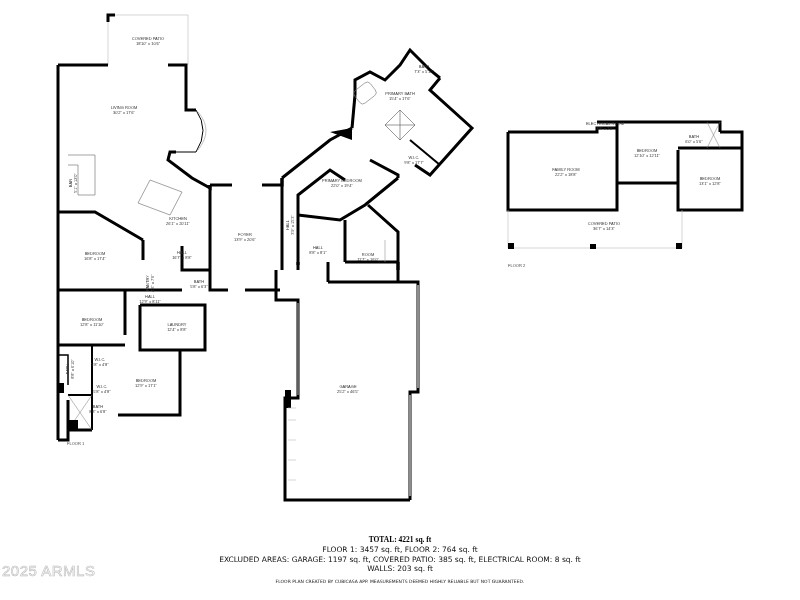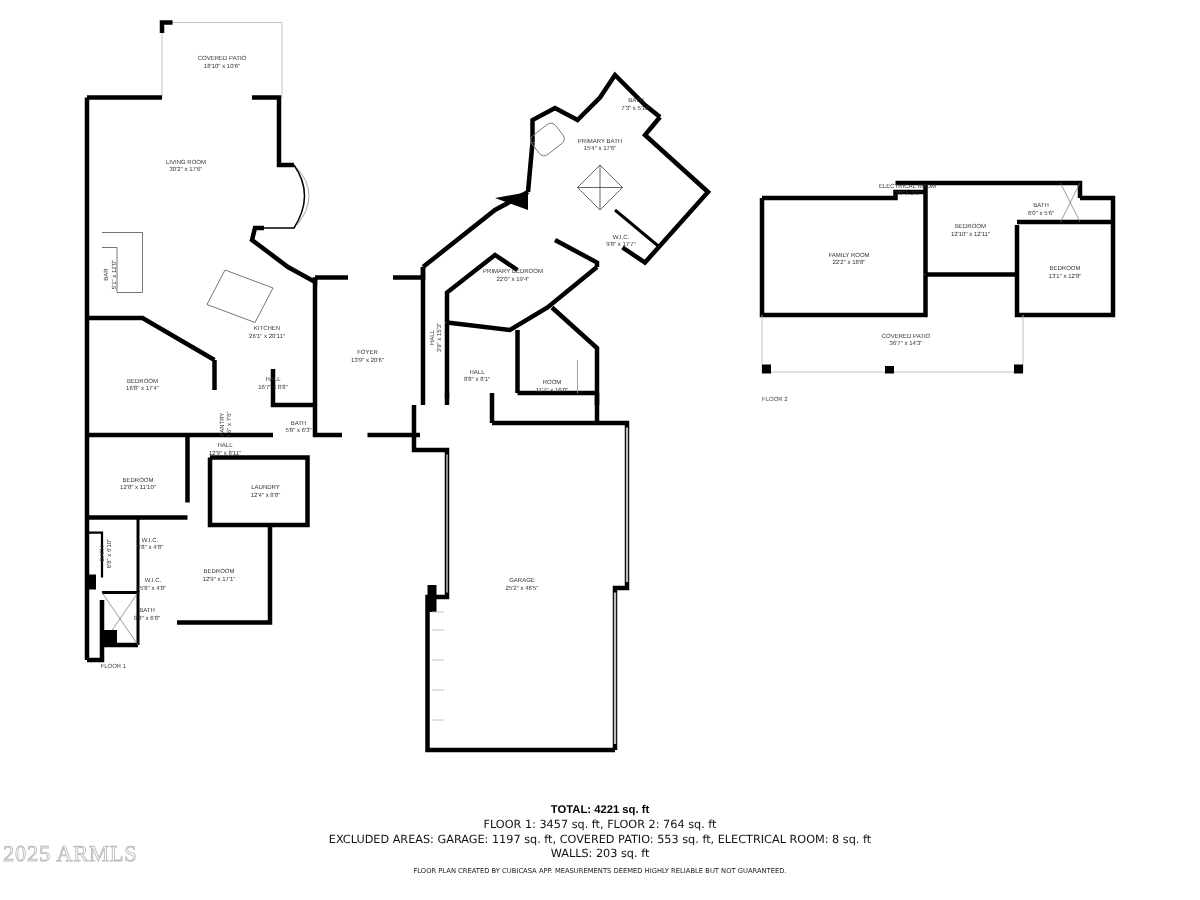--- a/index.html
+++ b/index.html
@@ -2,24 +2,24 @@
 <html><head>
 <meta charset="utf-8">
 <style>
   html,body{margin:0;padding:0;background:#fff;}
   body{width:800px;height:600px;position:relative;overflow:hidden;font-family:"Liberation Sans",sans-serif;}
   #plan{position:absolute;left:0;top:0;width:800px;height:600px;}
   .lbl{position:absolute;font-family:"Liberation Sans",sans-serif;font-size:4px;color:#333;text-align:center;line-height:5px;white-space:nowrap;transform:translateX(-50%);}
   .lbl .dim{display:block;}
   .lbl.rot{transform:translateX(-50%) rotate(-90deg);}
   .floor-lbl{position:absolute;font-size:4px;color:#444;}
-  #total{position:absolute;top:535px;left:0;width:800px;text-align:center;font-family:Liberation Sans, sans-serif;font-weight:bold;font-size:7.5px;color:#000;}
+  #total{position:absolute;top:535px;left:0;width:800px;text-align:center;font-family:Liberation Serif, serif;font-weight:bold;font-size:7.5px;color:#000;}
   .sumline{position:absolute;left:0;width:800px;text-align:center;font-family:"DejaVu Sans",sans-serif;font-size:7.5px;color:#111;}
   #disclaimer{position:absolute;top:579px;left:0;width:800px;text-align:center;font-family:"DejaVu Sans",sans-serif;font-size:4.5px;color:#222;}
-  #watermark{position:absolute;left:2px;top:562px;font-family:Liberation Serif, serif;font-size:15px;color:#fff;-webkit-text-stroke:0.6px #bbb;letter-spacing:0.5px;font-weight:300;}
+  #watermark{position:absolute;left:2px;top:562px;font-family:Liberation Sans, sans-serif;font-size:15px;color:#fff;-webkit-text-stroke:0.6px #bbb;letter-spacing:0.5px;font-weight:300;}
 </style>
 </head>
 <body>
 
 <svg id="plan" viewBox="0 0 800 600" xmlns="http://www.w3.org/2000/svg">
   <g fill="none" stroke="#000" stroke-linejoin="miter">
 
     <g stroke="#bbb" stroke-width="0.6">
       <path d="M108 15 H188 V65"></path>
       <path d="M108 15 V65"></path>
@@ -156,16 +156,16 @@
 <div class="lbl" style="left:605px;top:121px"><span>ELECTRICAL ROOM</span><span class="dim">3'8" x 2'0"</span></div>
 <div class="lbl" style="left:647px;top:148px"><span>BEDROOM</span><span class="dim">12'10" x 12'11"</span></div>
 <div class="lbl" style="left:694px;top:134px"><span>BATH</span><span class="dim">6'0" x 5'6"</span></div>
 <div class="lbl" style="left:566px;top:167px"><span>FAMILY ROOM</span><span class="dim">22'2" x 18'8"</span></div>
 <div class="lbl" style="left:710px;top:176px"><span>BEDROOM</span><span class="dim">13'1" x 12'8"</span></div>
 <div class="lbl" style="left:604px;top:221px"><span>COVERED PATIO</span><span class="dim">36'7" x 14'3"</span></div>
 <div class="floor-lbl" style="left:508px;top:263px">FLOOR 2</div>
 
 <div id="total">TOTAL: 4221 sq. ft</div>
 <div class="sumline" style="top:545px">FLOOR 1: 3457 sq. ft, FLOOR 2: 764 sq. ft</div>
-<div class="sumline" style="top:555px">EXCLUDED AREAS: GARAGE: 1197 sq. ft, COVERED PATIO: 553 sq. ft, ELECTRICAL ROOM: 8 sq. ft</div>
+<div class="sumline" style="top:555px">EXCLUDED AREAS: GARAGE: 1197 sq. ft, COVERED PATIO: 385 sq. ft, ELECTRICAL ROOM: 8 sq. ft</div>
 <div class="sumline" style="top:564px">WALLS: 203 sq. ft</div>
 <div id="disclaimer">FLOOR PLAN CREATED BY CUBICASA APP. MEASUREMENTS DEEMED HIGHLY RELIABLE BUT NOT GUARANTEED.</div>
 <div id="watermark">2025 ARMLS</div>
 
 </body></html>

